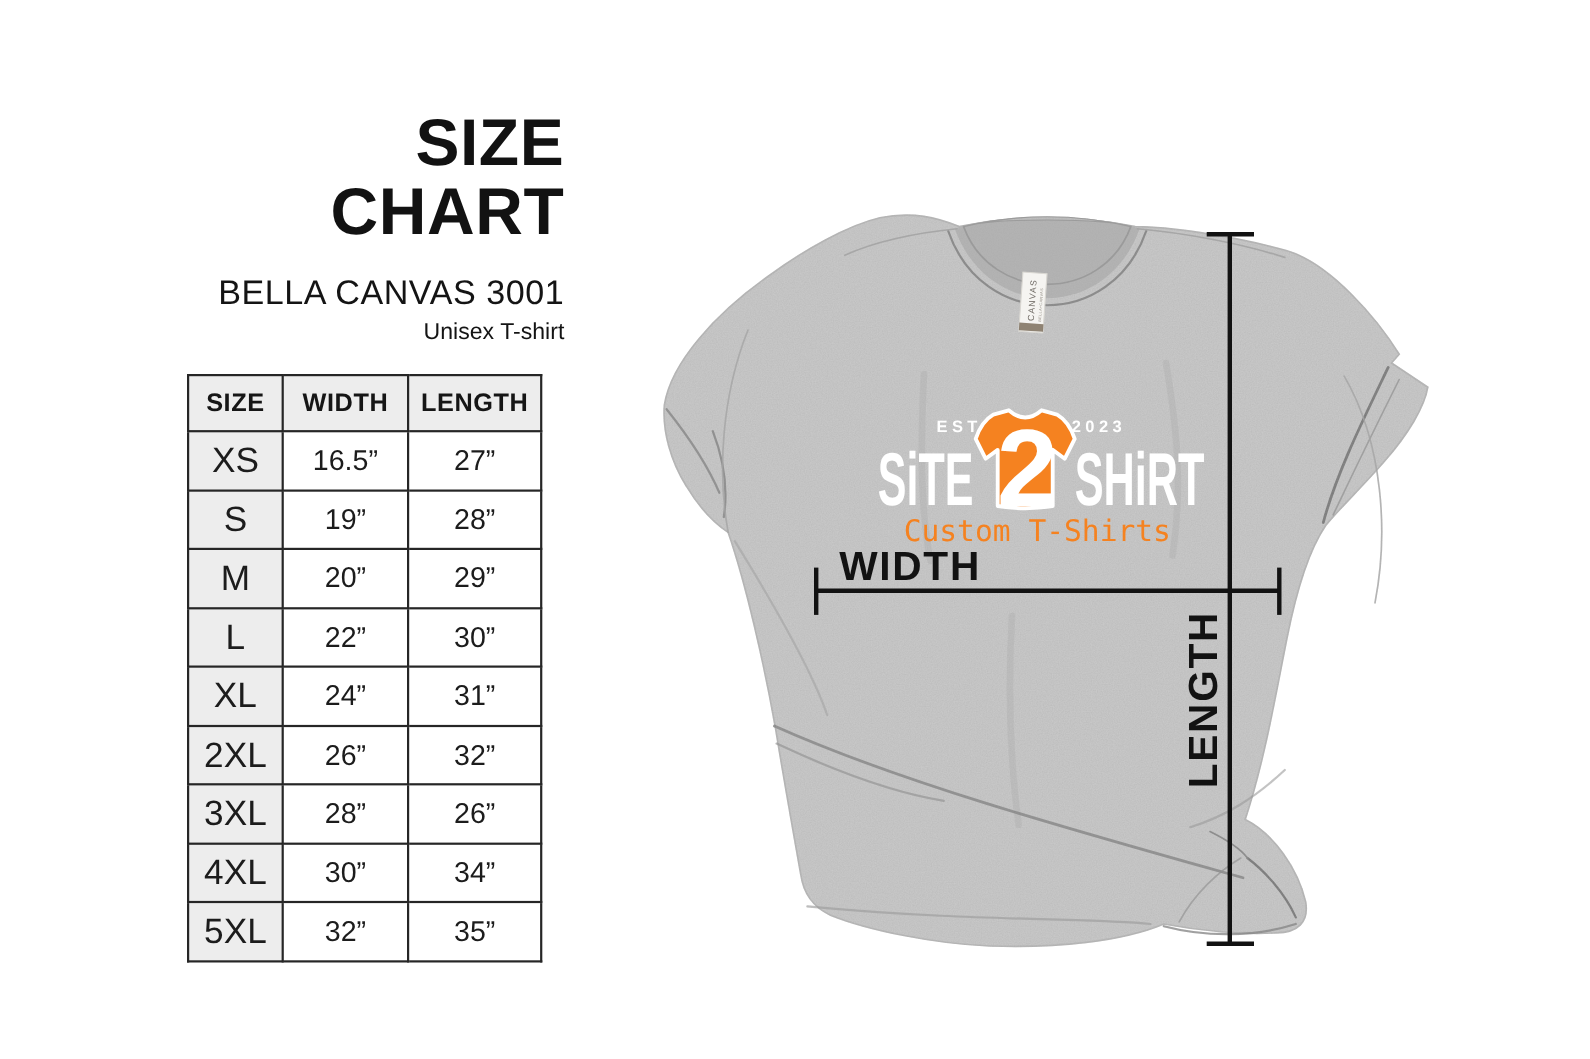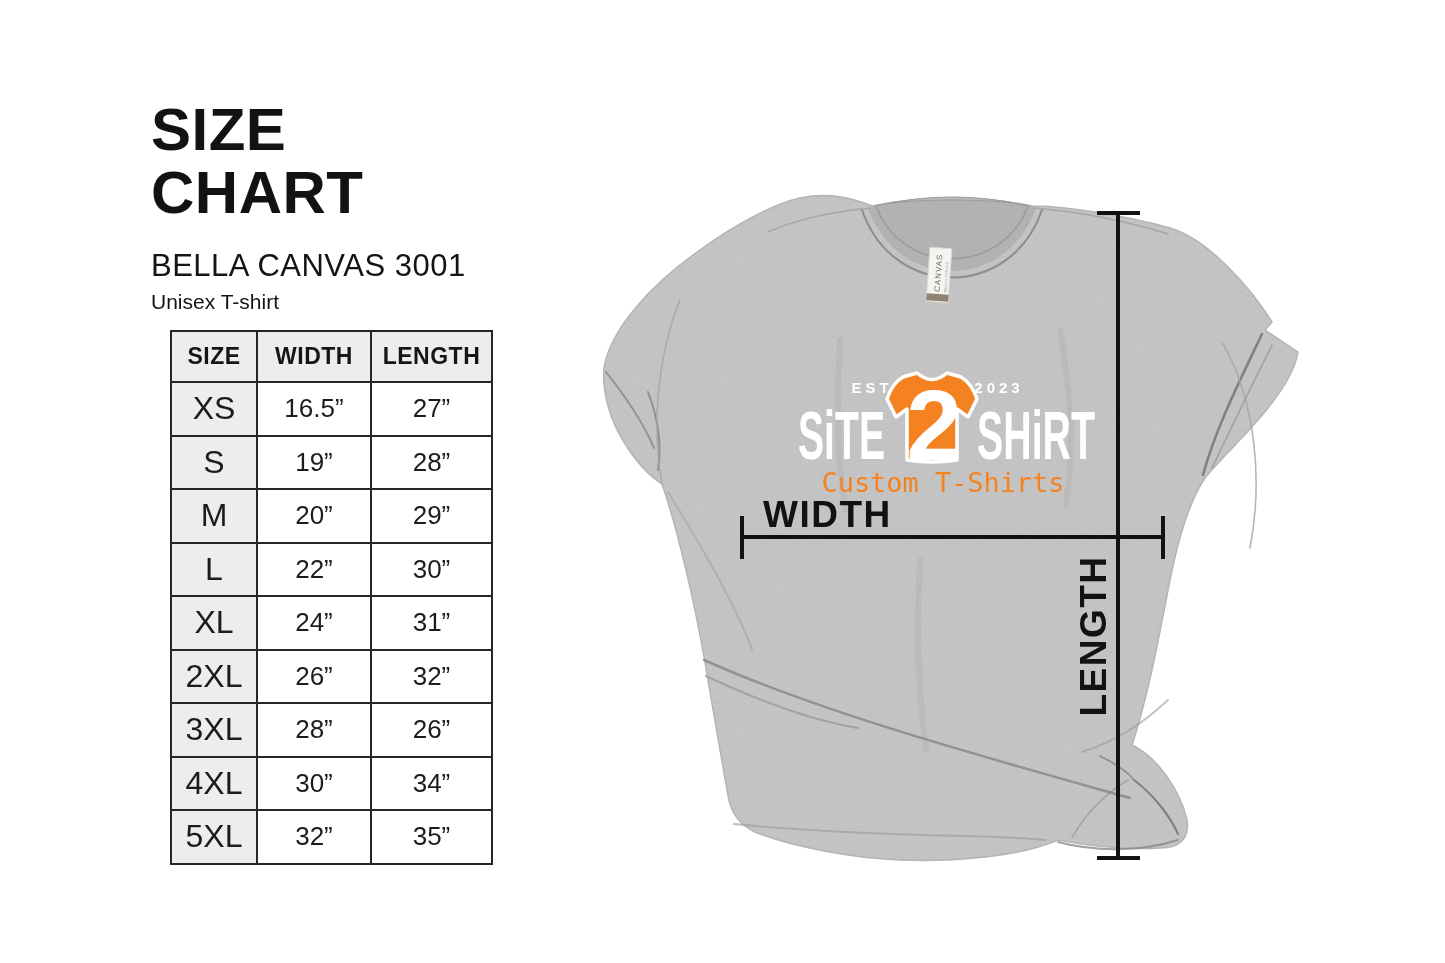--- a/index.html
+++ b/index.html
@@ -1,26 +1,26 @@
 <!DOCTYPE html>
 <html><head>
 <meta charset="utf-8">
 <style>
   html,body{margin:0;padding:0;background:#ffffff;}
   .stage{
     position:relative;width:1445px;height:963px;background:#ffffff;overflow:hidden;
     font-family:"Liberation Sans",sans-serif;
   }
   
-  .left-panel{position:absolute;left:151px;top:98px;width:362px;text-align:left;color:#141414;}
+  .left-panel{position:absolute;left:151px;top:98px;width:362px;text-align:right;color:#141414;}
   .title{font-size:60px;font-weight:bold;letter-spacing:0.5px;line-height:1.05;color:#121212;}
   .subtitle1{margin-top:24px;font-size:31px;font-weight:500;letter-spacing:0.5px;}
   .subtitle2{margin-top:6px;font-size:21px;font-weight:500;}
   .size-table{
-    position:absolute;left:170px;top:330px;width:321px;
+    position:absolute;left:170px;top:340px;width:321px;
     border-collapse:collapse;table-layout:fixed;
   }
   .size-table col.c-size{width:86px;}
   .size-table col.c-width{width:114px;}
   .size-table col.c-length{width:121px;}
   .size-table th,.size-table td{
     border:2.5px solid #262626;text-align:center;vertical-align:middle;padding:0;
   }
   .size-table th{height:49px;font-size:23px;font-weight:bold;background:#ededed;color:#161616;letter-spacing:0.5px;}
   .size-table td{height:51.5px;}

